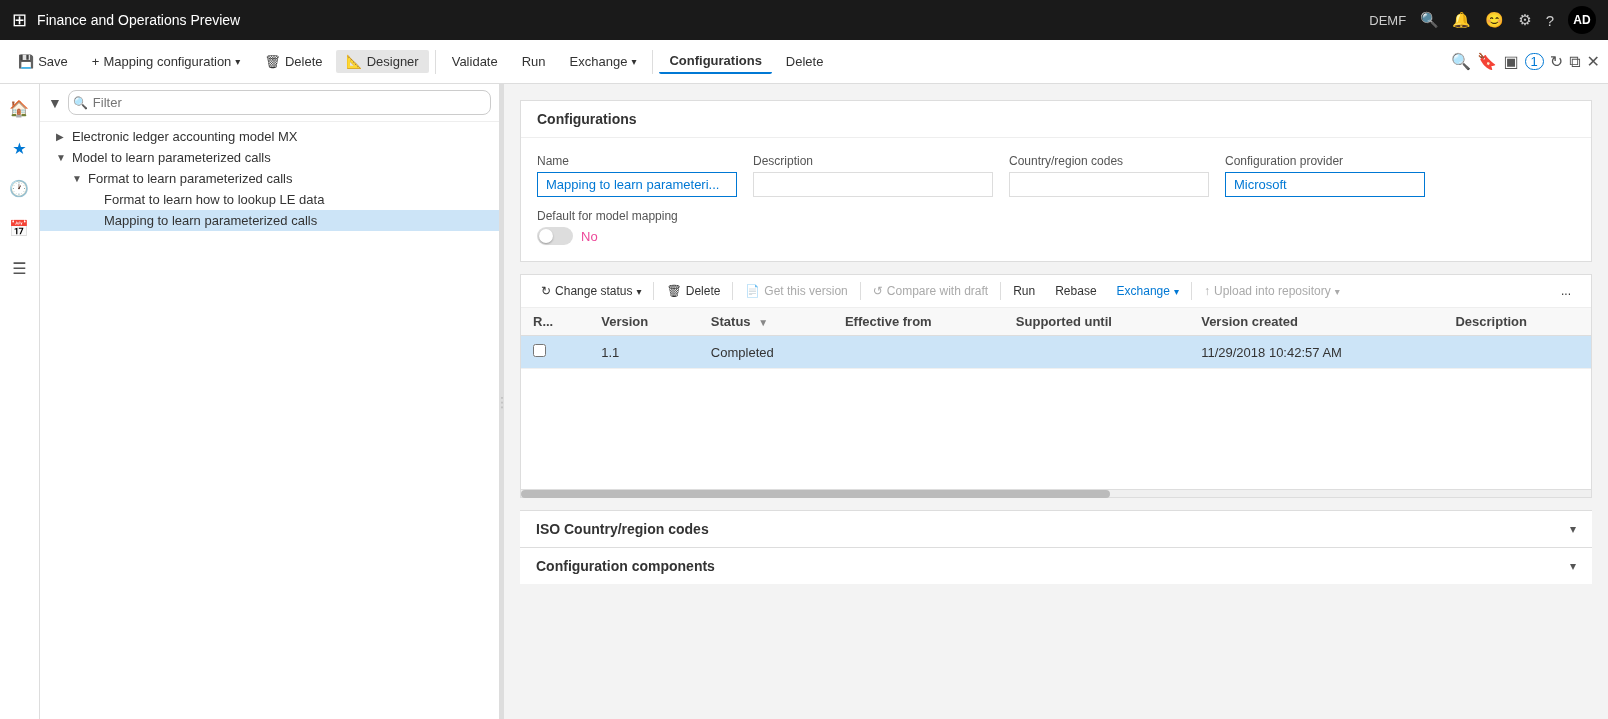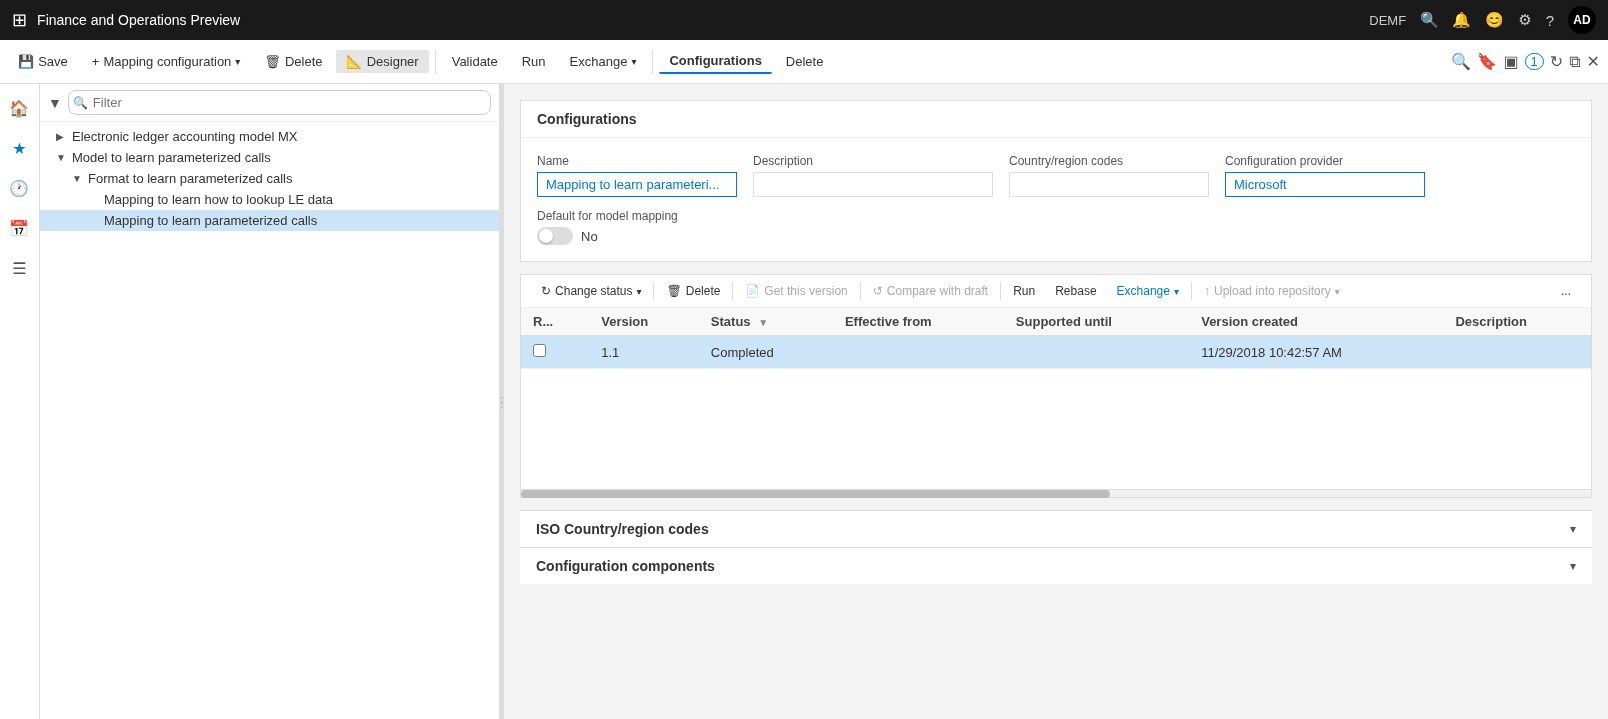--- a/index.html
+++ b/index.html
@@ -149,21 +149,21 @@
       padding: 4px 8px;
       font-size: 13px;
       min-width: 180px;
       background: #fff;
       color: #0078d4;
       outline: none;
     }
     .form-input.readonly { border-color: #ddd; color: #333; }
     .form-input.blue-text { color: #0078d4; border-color: #0078d4; }
 
-    .toggle-row { display: flex; align-items: center; gap: 8px; font-size: 13px; color: #404040; }
+    .toggle-row { display: flex; align-items: center; gap: 8px; font-size: 13px; color: #ec4899; }
     .toggle {
       width: 36px; height: 18px;
       background: #ddd;
       border-radius: 9px;
       position: relative;
       cursor: pointer;
     }
     .toggle-knob {
       width: 14px; height: 14px;
       background: #fff;
@@ -342,21 +342,21 @@
       <div class="tree-item tree-indent-1">
         <span class="tree-arrow">▼</span>
         <span class="tree-label">Model to learn parameterized calls</span>
       </div>
       <div class="tree-item tree-indent-2">
         <span class="tree-arrow">▼</span>
         <span class="tree-label">Format to learn parameterized calls</span>
       </div>
       <div class="tree-item tree-indent-3">
         <span class="tree-arrow">&nbsp;</span>
-        <span class="tree-label">Mapping to learn how to lookup LE data</span>
+        <span class="tree-label">Format to learn how to lookup LE data</span>
       </div>
       <div class="tree-item tree-indent-3 selected">
         <span class="tree-arrow">&nbsp;</span>
         <span class="tree-label">Mapping to learn parameterized calls</span>
       </div>
     </div>
   </div>
 
   <div class="tree-divider">⋮</div>
 

